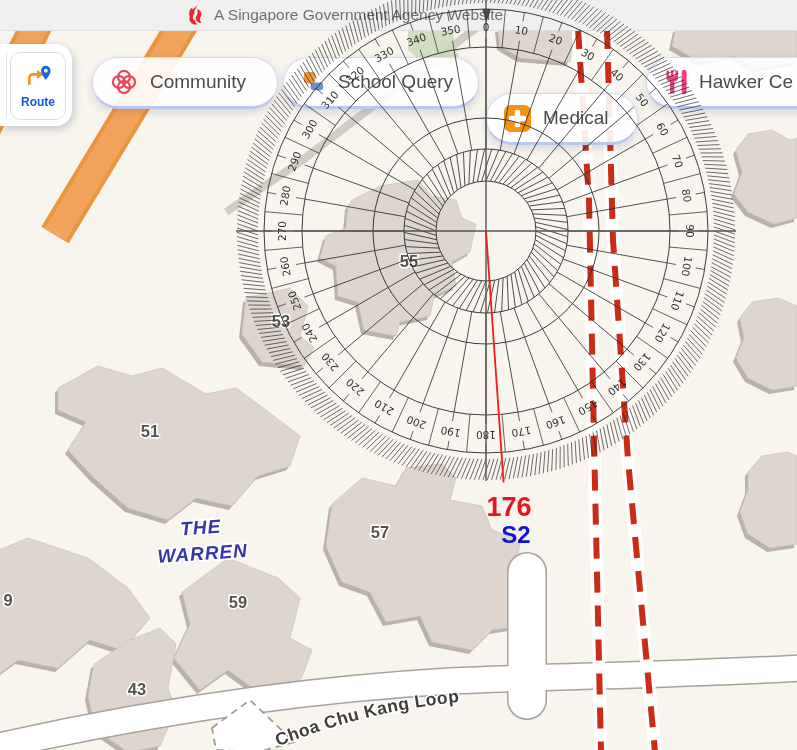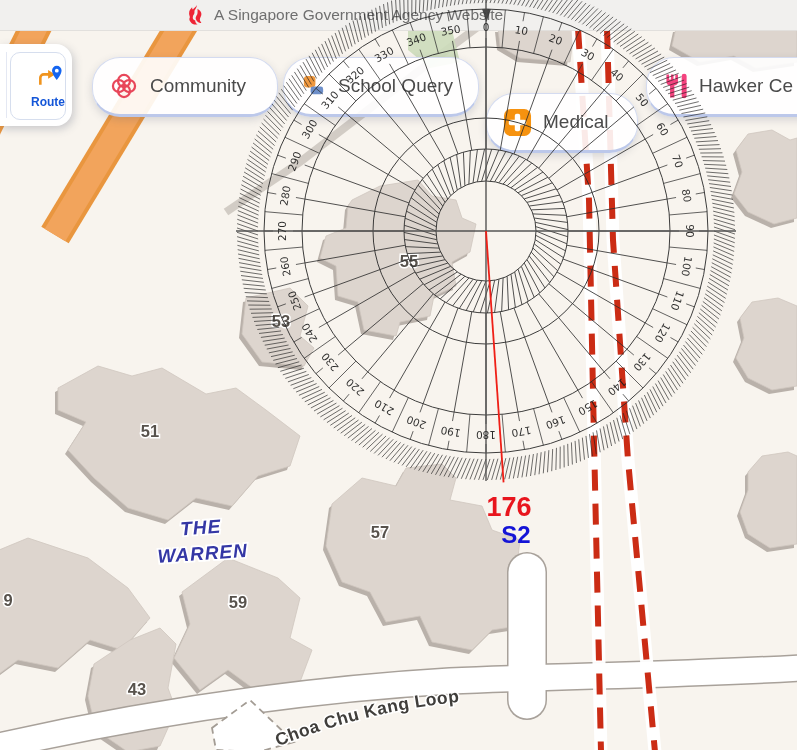--- a/index.html
+++ b/index.html
@@ -9,23 +9,23 @@
   #map-svg{z-index:1;}
   #dial-svg{z-index:30;pointer-events:none;}
   .banner{position:absolute;left:0;top:0;width:797px;height:30px;background:#f1f0ee;
           border-bottom:1px solid #e2e0dd;display:flex;align-items:center;z-index:10;}
   .banner .lion{margin-left:186px;display:flex;align-items:center;}
   .banner .btxt{margin-left:8px;font-size:15.5px;color:#6f6f6f;}
   .route-card{position:absolute;left:0;top:44px;width:72px;height:82px;background:#fff;
           border-radius:0 16px 16px 0;box-shadow:2px 3px 8px rgba(60,70,100,.25);z-index:20;}
   .route-divider{position:absolute;left:6px;top:8px;bottom:8px;width:1px;background:#e4e8f3;}
   .route-tile{position:absolute;left:10px;top:8px;width:54px;height:66px;border:1.5px solid #d6deee;
-          border-radius:10px;display:flex;flex-direction:column;align-items:flex-end;justify-content:center;}
+          border-radius:10px;display:flex;flex-direction:column;align-items:center;justify-content:center;}
   .route-label{font-size:12px;font-weight:bold;color:#1456d8;margin-top:1px;}
-  .pill{position:absolute;top:57px;height:60px;border-radius:28px;box-sizing:border-box;
+  .pill{position:absolute;top:57px;height:52px;border-radius:28px;box-sizing:border-box;
         display:flex;align-items:center;gap:11px;padding:0 16px;
         background:rgba(255,255,255,.9);border:1px solid rgba(210,218,240,.95);
         border-bottom:3px solid #bcc8ea;box-shadow:0 3px 9px rgba(60,70,100,.18);
         font-size:19px;color:#4b4b4b;z-index:20;white-space:nowrap;}
   .p-community{left:92px;width:186px;}
   .p-school{left:283px;width:196px;}
   .p-medical{left:486px;width:152px;margin-top:36px;}
   .p-hawker{left:646px;width:185px;}
   .pill .icon{display:flex;align-items:center;flex:0 0 auto;}
 </style>

